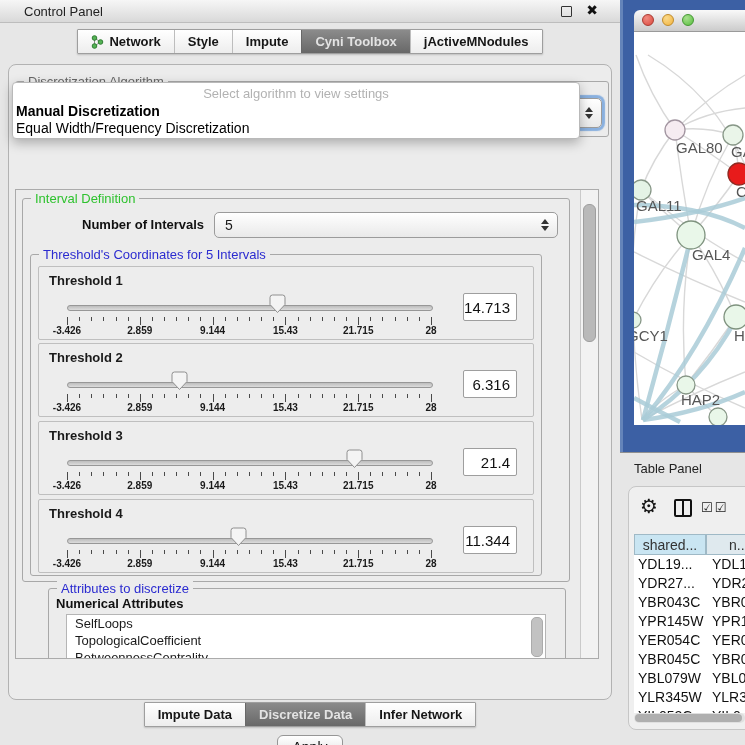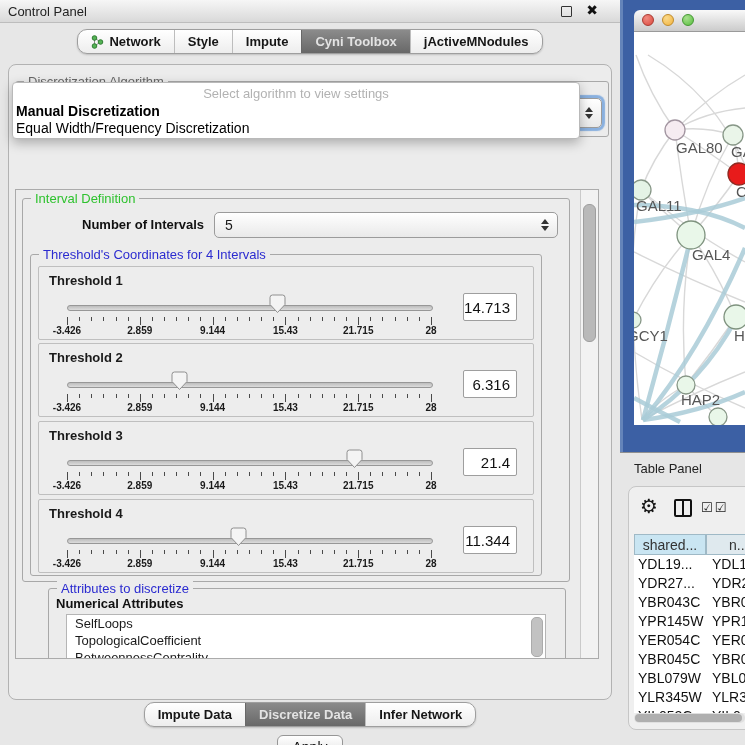--- a/index.html
+++ b/index.html
@@ -2,26 +2,26 @@
 <html><head>
 <meta charset="utf-8">
 <style>
   html,body{margin:0;padding:0;background:#E7E7E7;}
   #app{position:relative;width:745px;height:745px;overflow:hidden;
        font-family:"Liberation Sans","DejaVu Sans",sans-serif;color:#1a1a1a;
        background:#E7E7E7;}
   
   #titlebar{position:absolute;left:0;top:0;width:620px;height:22px;
     background:linear-gradient(#F6F6F6,#D9D9D9);border-bottom:1px solid #BDBDBD;}
-  #titlebar .title{position:absolute;left:8px;top:4px;font-size:13px;color:#222;}
+  #titlebar .title{position:absolute;left:24px;top:4px;font-size:13px;color:#222;}
   #float-btn{position:absolute;right:48px;top:6px;width:9px;height:9px;border:1.5px solid #333;border-radius:1px;}
   #close-btn{position:absolute;right:22px;top:2px;font-size:14px;font-weight:bold;color:#111;}
   .tabs-row{position:absolute;width:620px;text-align:center;}
   #top-tabs-row{top:29px;} #bottom-tabs-row{top:702px;}
-  .seg-control{display:inline-flex;border:1px solid #9E9E9E;border-radius:10px;overflow:hidden;
+  .seg-control{display:inline-flex;border:1px solid #9E9E9E;border-radius:1px;overflow:hidden;
     background:linear-gradient(#FFFFFF,#EDEDED);box-shadow:0 1px 2px rgba(0,0,0,.18);align-items:center;}
   .seg{padding:4px 13px;font-size:13px;font-weight:bold;color:#161616;border-left:1px solid #BDBDBD;
     display:flex;align-items:center;gap:5px;white-space:nowrap;}
   .seg:first-child{border-left:none;}
   .seg.selected{background:linear-gradient(#8B8B8B,#686868);color:#E3E3E3;border-left-color:#686868;}
   .seg-icon{display:inline-flex;}
   #outer-panel{position:absolute;left:8px;top:64px;width:602px;height:634px;background:#ECECEC;
     border:1px solid #B2B2B2;border-radius:8px;}
   .titled-group{position:absolute;border:1px solid #A8A8A8;border-radius:3px;}
   .group-title{position:absolute;top:-8px;left:8px;background:#ECECEC;padding:0 4px;font-size:13px;white-space:nowrap;}
@@ -144,21 +144,21 @@
       </div>
       <span class="bold-label" style="left:66px;top:27px;">Number of Intervals</span>
       <div class="combo" style="left:198px;top:22px;width:344px;height:26px;">
         <span>5</span>
         <span class="arrows">
             <span class="arrow-up"></span>
             <span class="arrow-dn"></span>
           </span>
       </div>
       <div class="titled-group" style="left:14px;top:64px;width:510px;height:320px;">
-        <span class="group-title blue-title">Threshold's Coordinates for 4 Intervals</span>
+        <span class="group-title blue-title">Threshold's Coordinates for 5 Intervals</span>
       </div>
       <div id="threshold-rows">
           <div class="th-row" style="top: 76px;">
             <span class="th-label">Threshold 1</span>
             <div class="track"></div>
             <span class="tick" style="left: 28px; height: 8px;"></span>
             <span class="tick" style="left: 40.1333px; height: 4px;"></span>
             <span class="tick" style="left: 52.2667px; height: 4px;"></span>
             <span class="tick" style="left: 64.4px; height: 4px;"></span>
             <span class="tick" style="left: 76.5333px; height: 4px;"></span>

